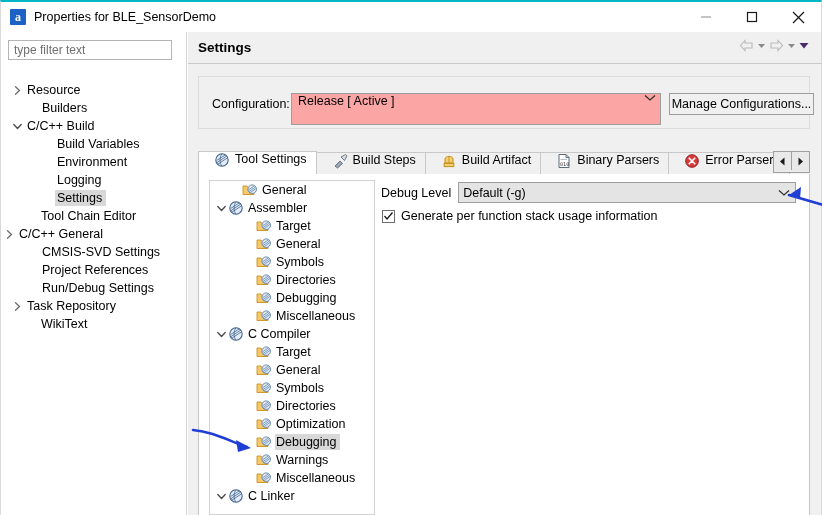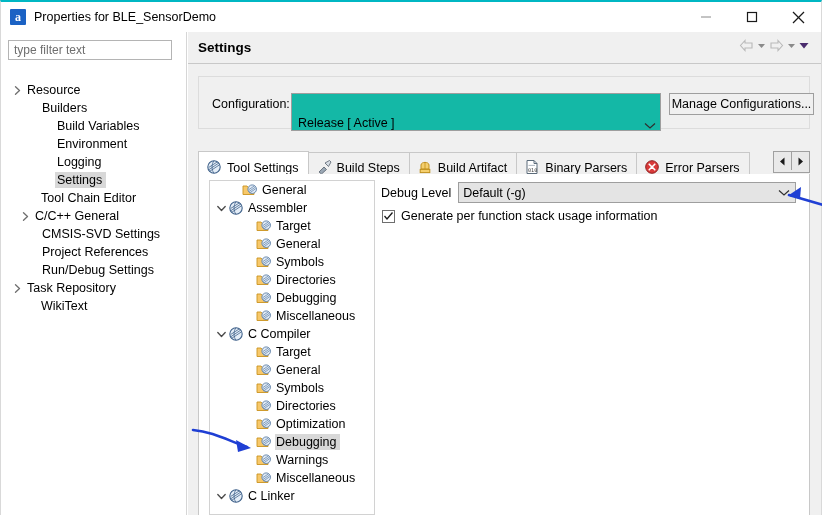--- a/index.html
+++ b/index.html
@@ -135,25 +135,25 @@
     border: 1px solid #dcdcdc;
     background: #f0f0f0;
     box-sizing: border-box;
   }
   .cfg-label {
     position: absolute; left: 13px; top: 20px;
     font-size: 12.5px;
   }
   .cfg-combo {
     position: absolute; left: 92px; top: 16px;
-    width: 370px; height: 38px;
-    background: #14b8a6;
+    width: 370px; height: 32px;
+    background: #fca5a5;
     border: 1px solid #9e9e9e;
     box-sizing: border-box;
-    display: flex; align-items: flex-end;
+    display: flex; align-items: flex-start;
   }
   .cfg-combo .val { padding-left: 6px; font-size: 12.5px; flex: 1; }
   .cfg-combo .chev {
     width: 20px; display: flex; align-items: center; justify-content: center;
     color: #2f2f2f;
   }
   .cfg-manage {
     position: absolute; left: 470px; top: 16px;
     width: 145px; height: 22px;
     background: #f0f0f0;
@@ -169,23 +169,23 @@
   
   .tabstrip {
     position: absolute; left: 10px; top: 87px;
     width: 612px; height: 24px;
   }
   .tabs {
     position: absolute; left: 0; top: 0;
     display: flex; align-items: flex-end; height: 24px;
   }
   .tab {
-    display: flex; align-items: flex-end;
+    display: flex; align-items: flex-start;
     height: 23px;
-    padding: 0 9px 0 7px;
+    padding: 0 9px 0 15px;
     font-size: 12.5px;
     border-left: 1px solid #c8c8c8;
     border-right: 1px solid #c8c8c8;
     border-top: 1px solid #c8c8c8;
     background: #f0f0f0;
     box-sizing: border-box;
     margin-right: -1px;
     white-space: nowrap;
   }
   .tab.active {
@@ -323,41 +323,49 @@
             <svg width="9" height="9" viewBox="0 0 9 9">
               <path d="M2.5 0.8 L6.5 4.5 L2.5 8.2" fill="none" stroke="#6e6e6e" stroke-width="1.3" stroke-linecap="round" stroke-linejoin="round"></path>
             </svg>
           </span>
           <span class="nav-label">Resource</span>
         </div>
         <div class="nav-item" style="padding-left: 23px;">
           <span class="nav-arrow"></span>
           <span class="nav-label">Builders</span>
         </div>
+        <div class="nav-item" style="padding-left: 8px;">
+          <span class="nav-arrow">
+            <svg width="9" height="9" viewBox="0 0 9 9">
+              <path d="M0.8 2.5 L4.5 6.5 L8.2 2.5" fill="none" stroke="#4a4a4a" stroke-width="1.3" stroke-linecap="round" stroke-linejoin="round"></path>
+            </svg>
+          </span>
+          <span class="nav-label">C/C++ Build</span>
+        </div>
         <div class="nav-item" style="padding-left: 38px;">
           <span class="nav-arrow"></span>
           <span class="nav-label">Build Variables</span>
         </div>
         <div class="nav-item" style="padding-left: 38px;">
           <span class="nav-arrow"></span>
           <span class="nav-label">Environment</span>
         </div>
         <div class="nav-item" style="padding-left: 38px;">
           <span class="nav-arrow"></span>
           <span class="nav-label">Logging</span>
         </div>
         <div class="nav-item selected" style="padding-left: 38px;">
           <span class="nav-arrow"></span>
           <span class="nav-label">Settings</span>
         </div>
         <div class="nav-item" style="padding-left: 22px;">
           <span class="nav-arrow"></span>
           <span class="nav-label">Tool Chain Editor</span>
         </div>
-        <div class="nav-item" style="padding-left: 16px;">
+        <div class="nav-item" style="padding-left: 0;">
           <span class="nav-arrow">
             <svg width="9" height="9" viewBox="0 0 9 9">
               <path d="M2.5 0.8 L6.5 4.5 L2.5 8.2" fill="none" stroke="#6e6e6e" stroke-width="1.3" stroke-linecap="round" stroke-linejoin="round"></path>
             </svg>
           </span>
           <span class="nav-label">C/C++ General</span>
         </div>
         <div class="nav-item" style="padding-left: 23px;">
           <span class="nav-arrow"></span>
           <span class="nav-label">CMSIS-SVD Settings</span>

